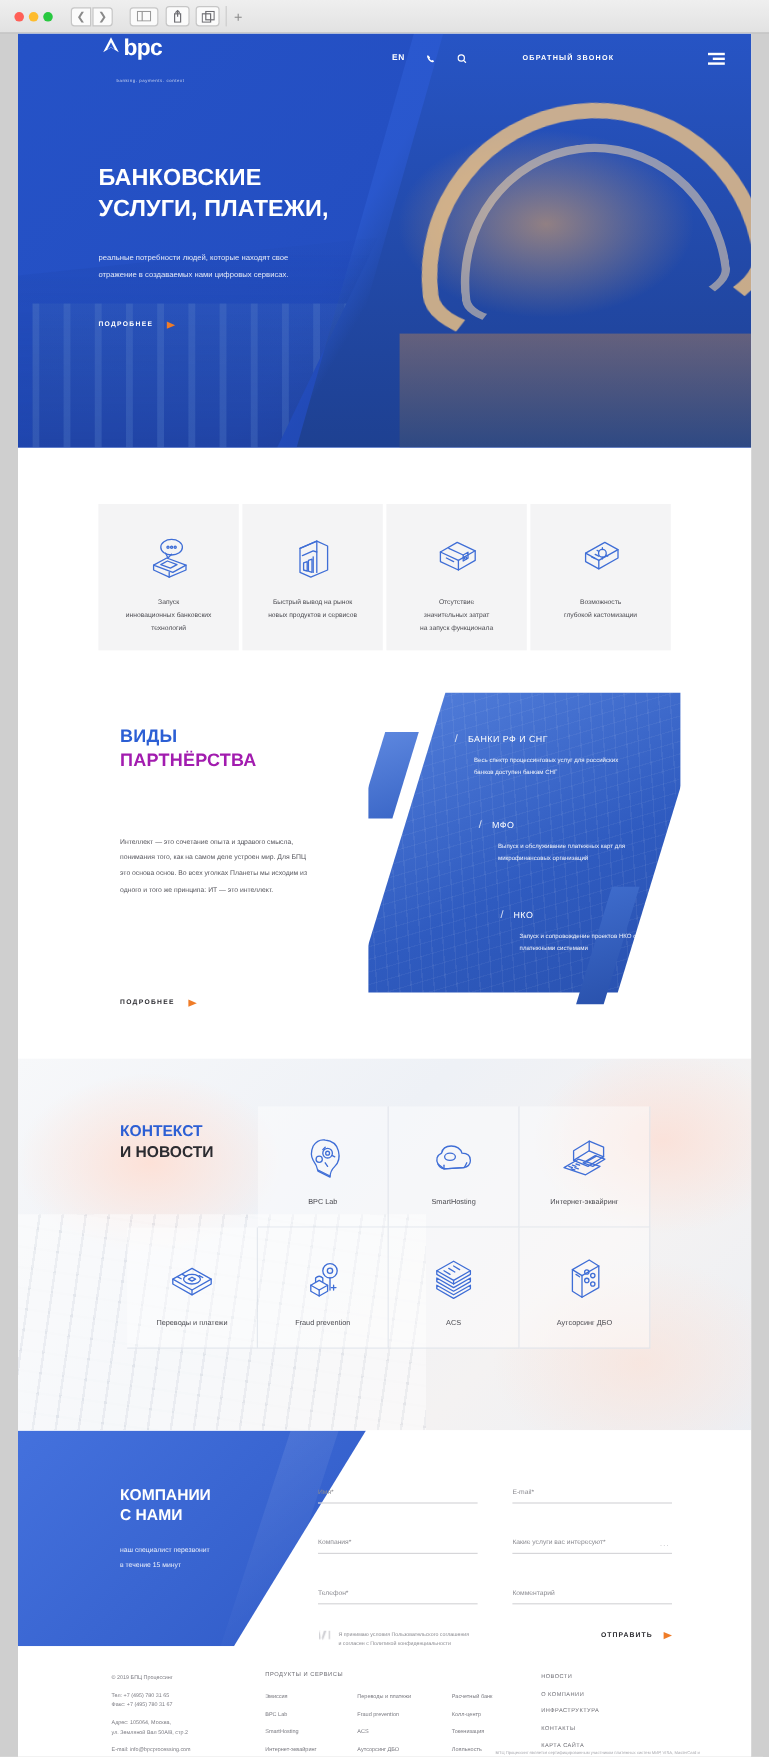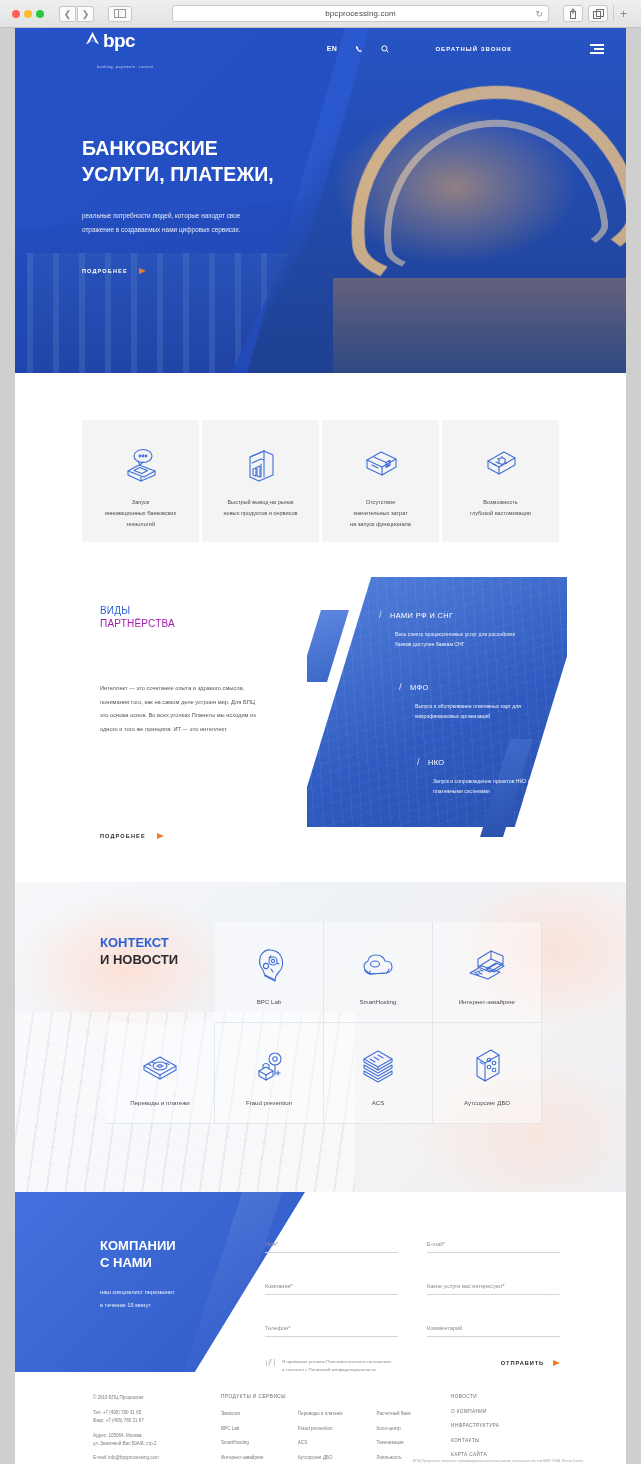--- a/index.html
+++ b/index.html
@@ -178,21 +178,21 @@
   }
   .fcard-icon{height:44px;display:flex;align-items:center;justify-content:center;}
   .fcard-label{
     margin-top:10px;text-align:center;font-size:5.6px;line-height:1.95;color:#4c4c52;
     padding:0 9px;
   }
 
   
   .partner{position:relative;height:300px;background:#fff;margin-top:40px;}
   .partner-left{position:absolute;left:85px;top:22px;width:215px;}
-  .p-title{font-size:10px;font-weight:400;line-height:1.32;letter-spacing:.2px;}
+  .p-title{font-size:15px;font-weight:700;line-height:1.32;letter-spacing:.2px;}
   .p-title .b{color:#2c5fd4;}
   .p-title .d{color:#a21caf;}
   .p-body{
     margin-top:52px;font-size:5.7px;line-height:2.35;color:#55555c;max-width:160px;
   }
   .p-cta{position:absolute;left:0;top:229px;display:flex;align-items:center;gap:11px;}
   .p-cta span{font-size:5.6px;font-weight:700;letter-spacing:1.1px;color:#2b2b30;}
 
   .partner-right{
     position:absolute;left:292px;top:-5px;width:260px;height:260px;overflow:hidden;
@@ -353,24 +353,20 @@
     </div>
     <div class="navbtns">
       <div class="navbtn">❮</div>
       <div class="navbtn">❯</div>
     </div>
     <div class="sidebarbtn">
       <svg width="12" height="9" viewBox="0 0 12 9">
           <rect x="0.5" y="0.5" width="11" height="8" fill="none" stroke="#9a9a9a"></rect>
           <line x1="4.5" y1="0.5" x2="4.5" y2="8.5" stroke="#9a9a9a"></line>
         </svg>
-    </div>
-    <div class="addrwrap">
-      <span class="addr">bpcprocessing.com</span>
-      <span class="reload">↻</span>
     </div>
     <div class="rightbtns">
       <div class="cbtn">
         <svg width="8" height="11" viewBox="0 0 8 11">
             <rect x="1.5" y="3.5" width="5" height="7" fill="none" stroke="#6e6e73"></rect>
             <line x1="4" y1="0.8" x2="4" y2="6" stroke="#6e6e73"></line>
             <polyline points="2.2,2.6 4,0.8 5.8,2.6" fill="none" stroke="#6e6e73"></polyline>
           </svg>
       </div>
       <div class="cbtn">
@@ -505,21 +501,21 @@
     <section class="partner">
       <div class="partner-right">
         <div class="slab small1"></div>
         <div class="slab main"></div>
         <div class="glass"></div>
         <div class="slab small2"></div>
 
         <div class="pitem i1">
           <div class="ph">
               <span class="sl">/</span>
-              <span>НАМИ РФ И СНГ</span>
+              <span>БАНКИ РФ И СНГ</span>
             </div>
           <div class="pb">Весь спектр процессинговых услуг для российских банков доступен банкам СНГ</div>
         </div>
         <div class="pitem i2">
           <div class="ph">
               <span class="sl">/</span>
               <span>МФО</span>
             </div>
           <div class="pb">Выпуск и обслуживание платежных карт для микрофинансовых организаций</div>
         </div>

